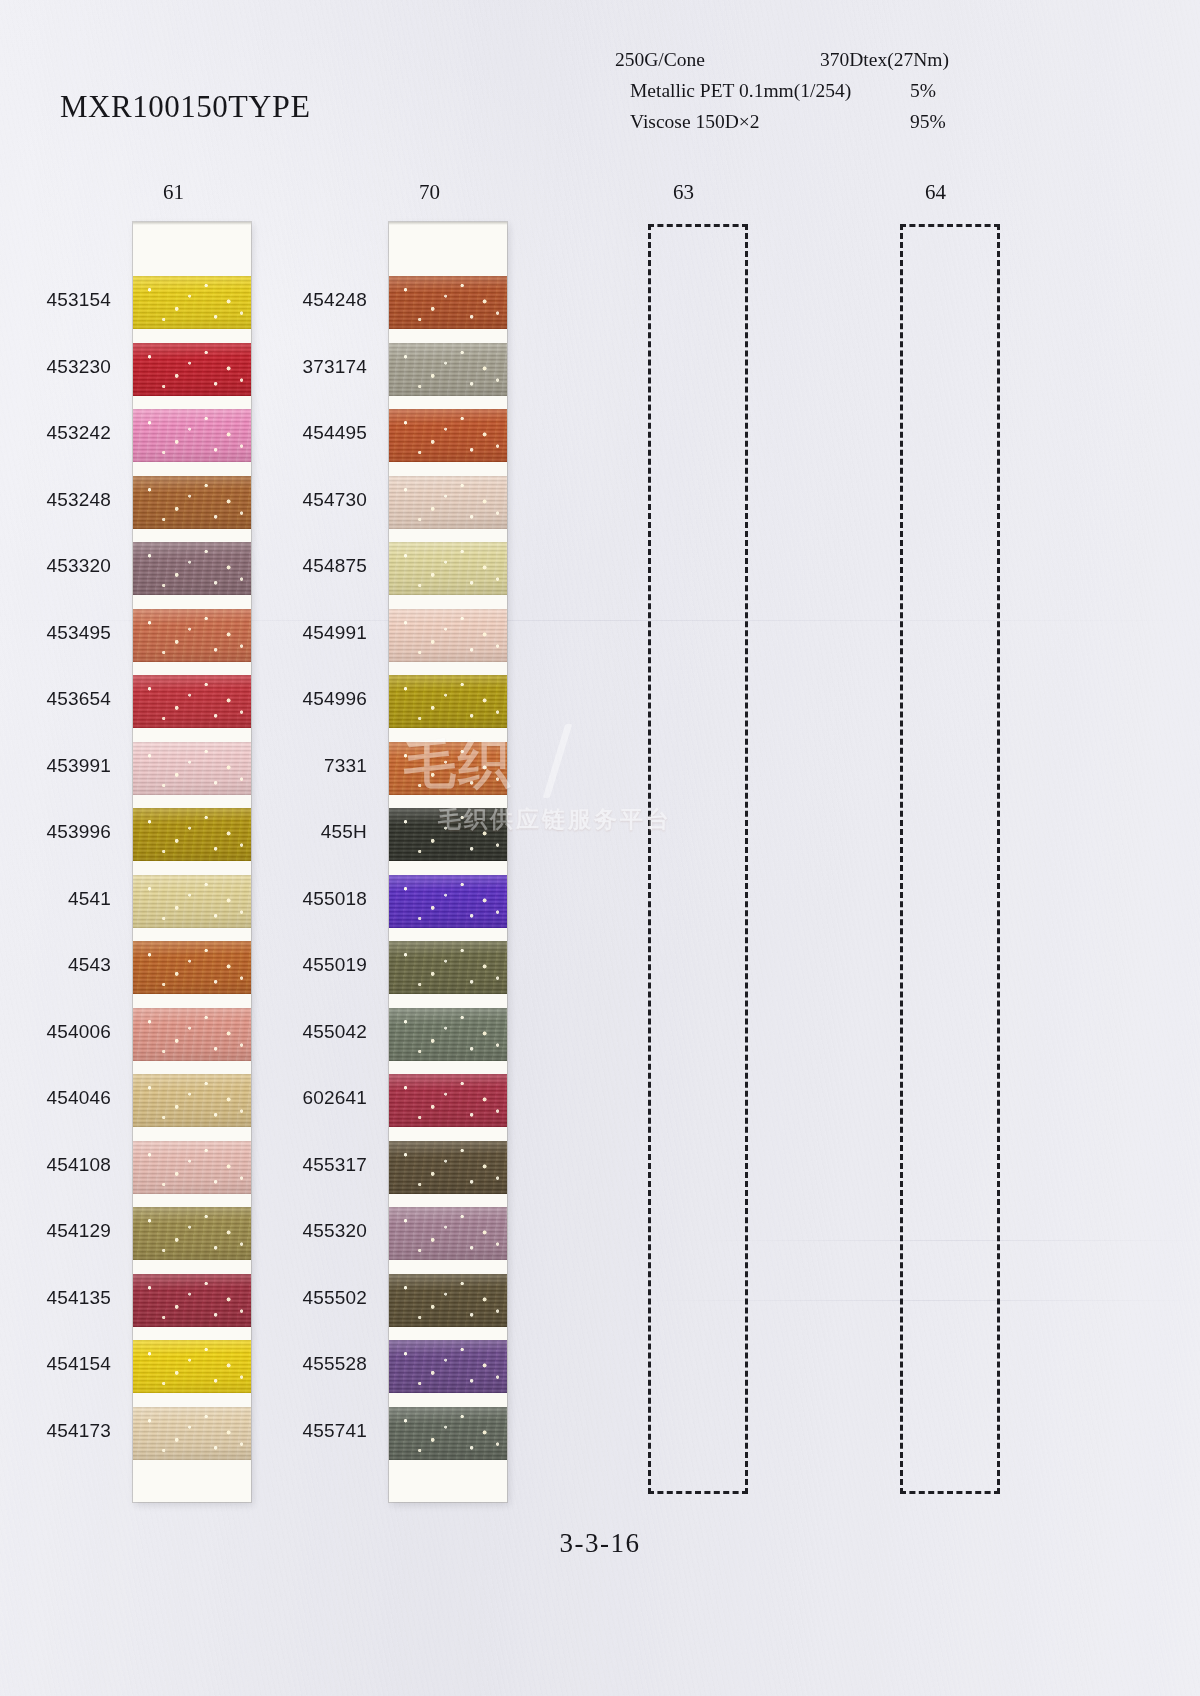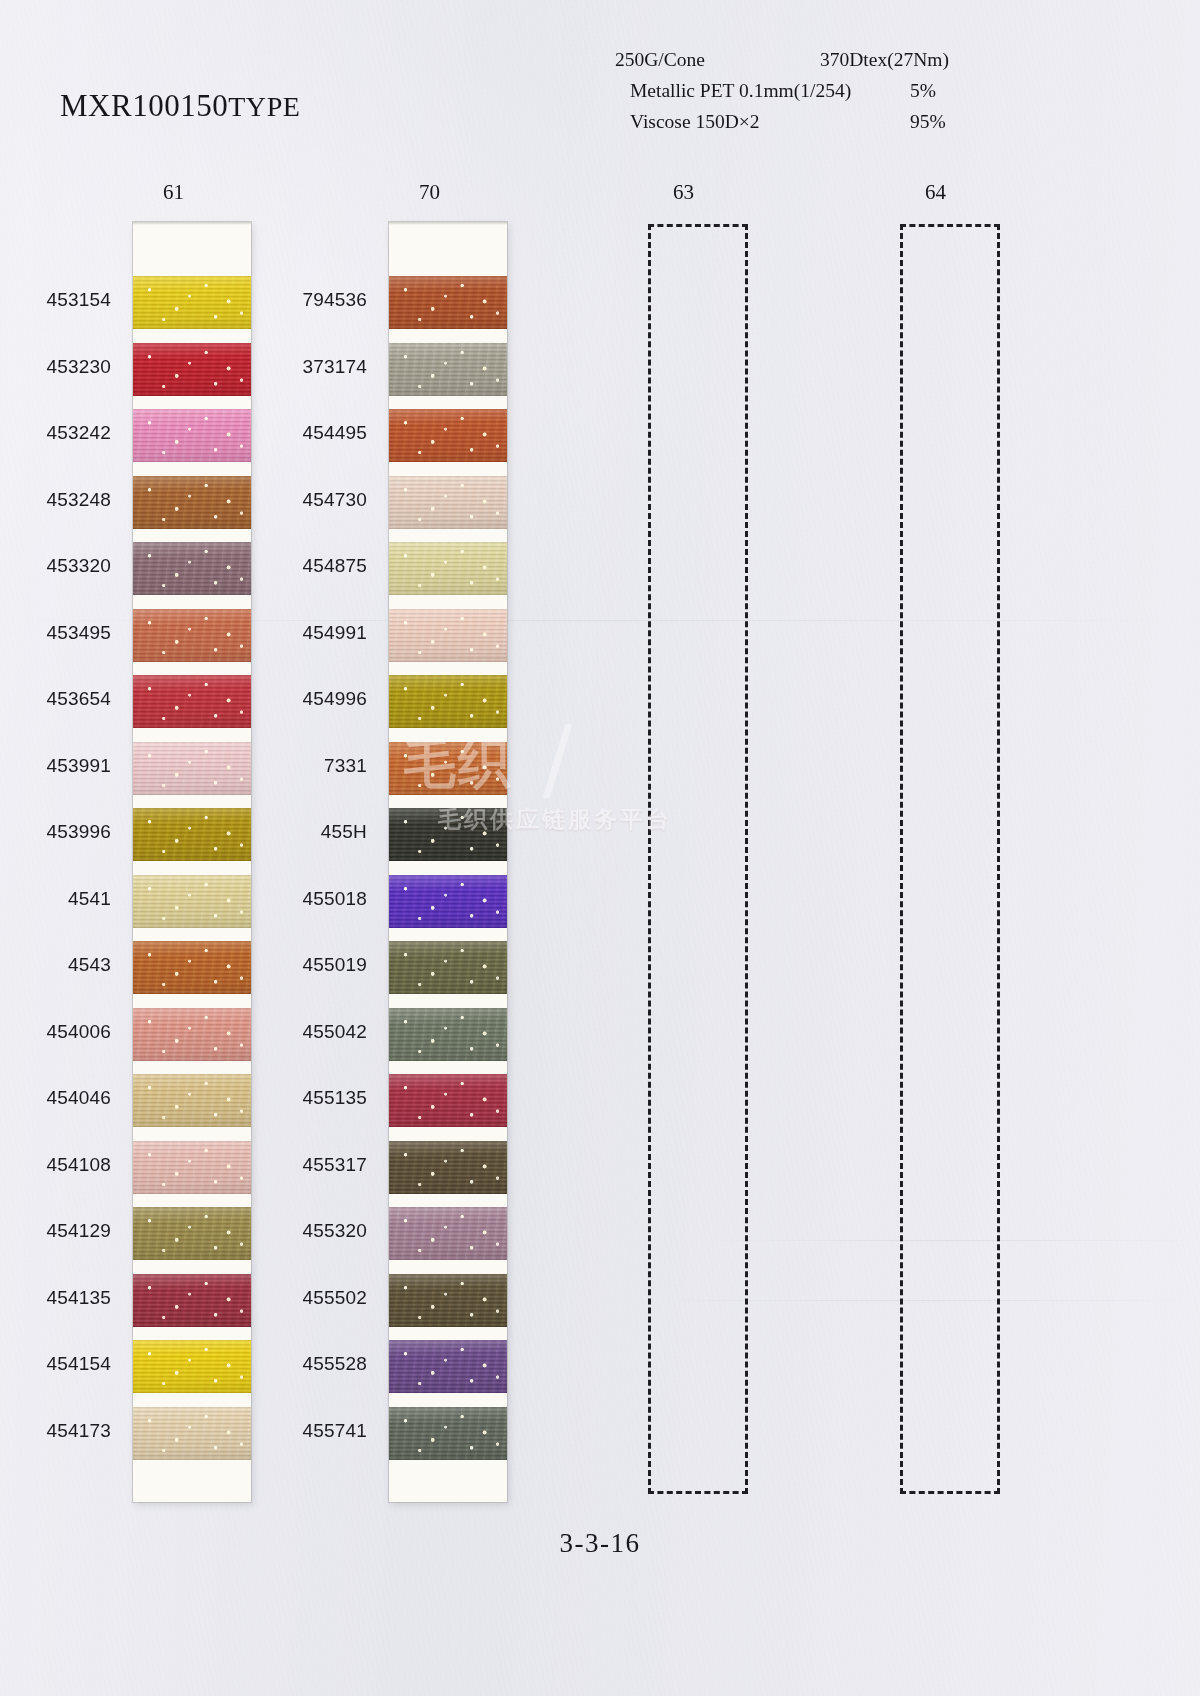--- a/index.html
+++ b/index.html
@@ -30,21 +30,21 @@
     height: 1px;
   }
 
   
   .title {
     position: absolute; left: 60px; top: 88px;
     font-family: "Liberation Serif", serif;
     font-size: 31px; color: #17171b; letter-spacing: .5px;
     white-space: nowrap;
   }
-  .title .suffix { font-size: 28px; letter-spacing: .6px; }
+  .title .suffix { font-size: 32px; letter-spacing: .6px; }
 
   .spec {
     position: absolute; left: 615px; top: 44px;
     font-family: "Liberation Serif", serif;
     font-size: 19.5px; color: #15151a; line-height: 31px;
   }
   .spec-row { position: relative; height: 31px; white-space: nowrap; }
   .spec-a { position: absolute; left: 0; top: 0; }
   .spec-b { position: absolute; left: 0; top: 0; }
 
@@ -407,33 +407,33 @@
         <div class="sheen"></div>
         <div class="glint"></div>
       </div>
       <div class="swatch" title="455741 gray-green" style="top: 1184.5px; height: 53px; background: rgb(99, 106, 94);">
         <div class="yarn"></div>
         <div class="weft"></div>
         <div class="sheen"></div>
         <div class="glint"></div>
       </div>
     </div>
-    <div class="code-label" style="top: 289px; left: 249px; width: 118px;">794536</div>
+    <div class="code-label" style="top: 289px; left: 249px; width: 118px;">454248</div>
     <div class="code-label" style="top: 355.5px; left: 249px; width: 118px;">373174</div>
     <div class="code-label" style="top: 422px; left: 249px; width: 118px;">454495</div>
     <div class="code-label" style="top: 488.5px; left: 249px; width: 118px;">454730</div>
     <div class="code-label" style="top: 555px; left: 249px; width: 118px;">454875</div>
     <div class="code-label" style="top: 621.5px; left: 249px; width: 118px;">454991</div>
     <div class="code-label" style="top: 688px; left: 249px; width: 118px;">454996</div>
     <div class="code-label" style="top: 754.5px; left: 249px; width: 118px;">7331</div>
     <div class="code-label" style="top: 821px; left: 249px; width: 118px;">455H</div>
     <div class="code-label" style="top: 887.5px; left: 249px; width: 118px;">455018</div>
     <div class="code-label" style="top: 954px; left: 249px; width: 118px;">455019</div>
     <div class="code-label" style="top: 1020.5px; left: 249px; width: 118px;">455042</div>
-    <div class="code-label" style="top: 1087px; left: 249px; width: 118px;">455135</div>
+    <div class="code-label" style="top: 1087px; left: 249px; width: 118px;">602641</div>
     <div class="code-label" style="top: 1153.5px; left: 249px; width: 118px;">455317</div>
     <div class="code-label" style="top: 1220px; left: 249px; width: 118px;">455320</div>
     <div class="code-label" style="top: 1286.5px; left: 249px; width: 118px;">455502</div>
     <div class="code-label" style="top: 1353px; left: 249px; width: 118px;">455528</div>
     <div class="code-label" style="top: 1419.5px; left: 249px; width: 118px;">455741</div>
     <div class="col-head" style="left: 673px;">63</div>
     <div class="placeholder" style="left: 648px;"></div>
     <div class="col-head" style="left: 925px;">64</div>
     <div class="placeholder" style="left: 900px;"></div>
   </div>

